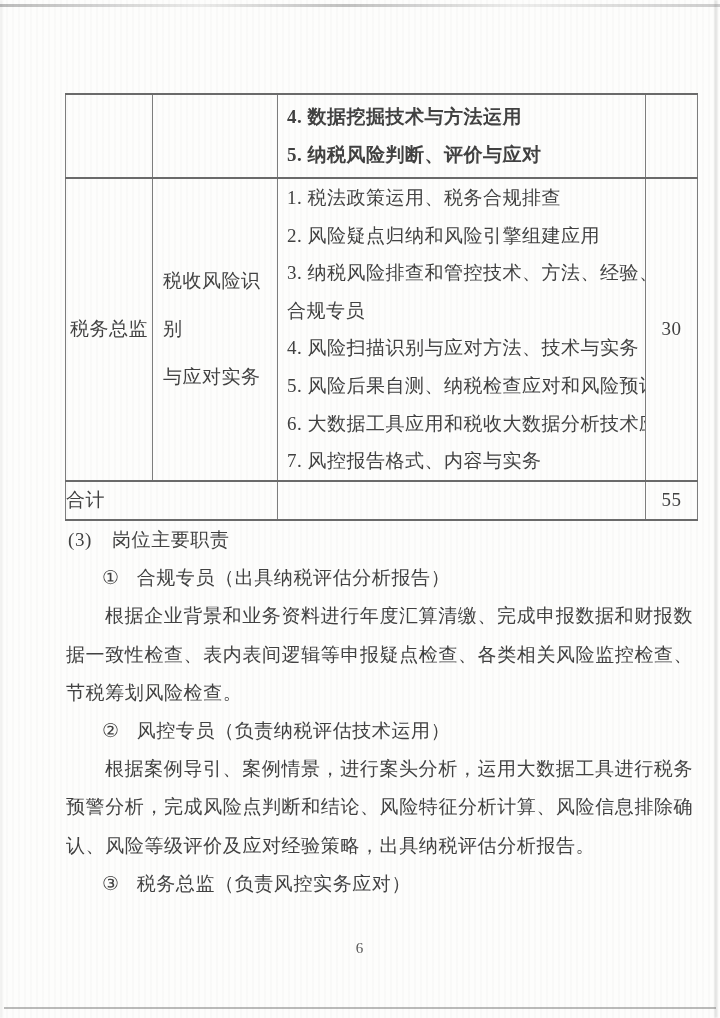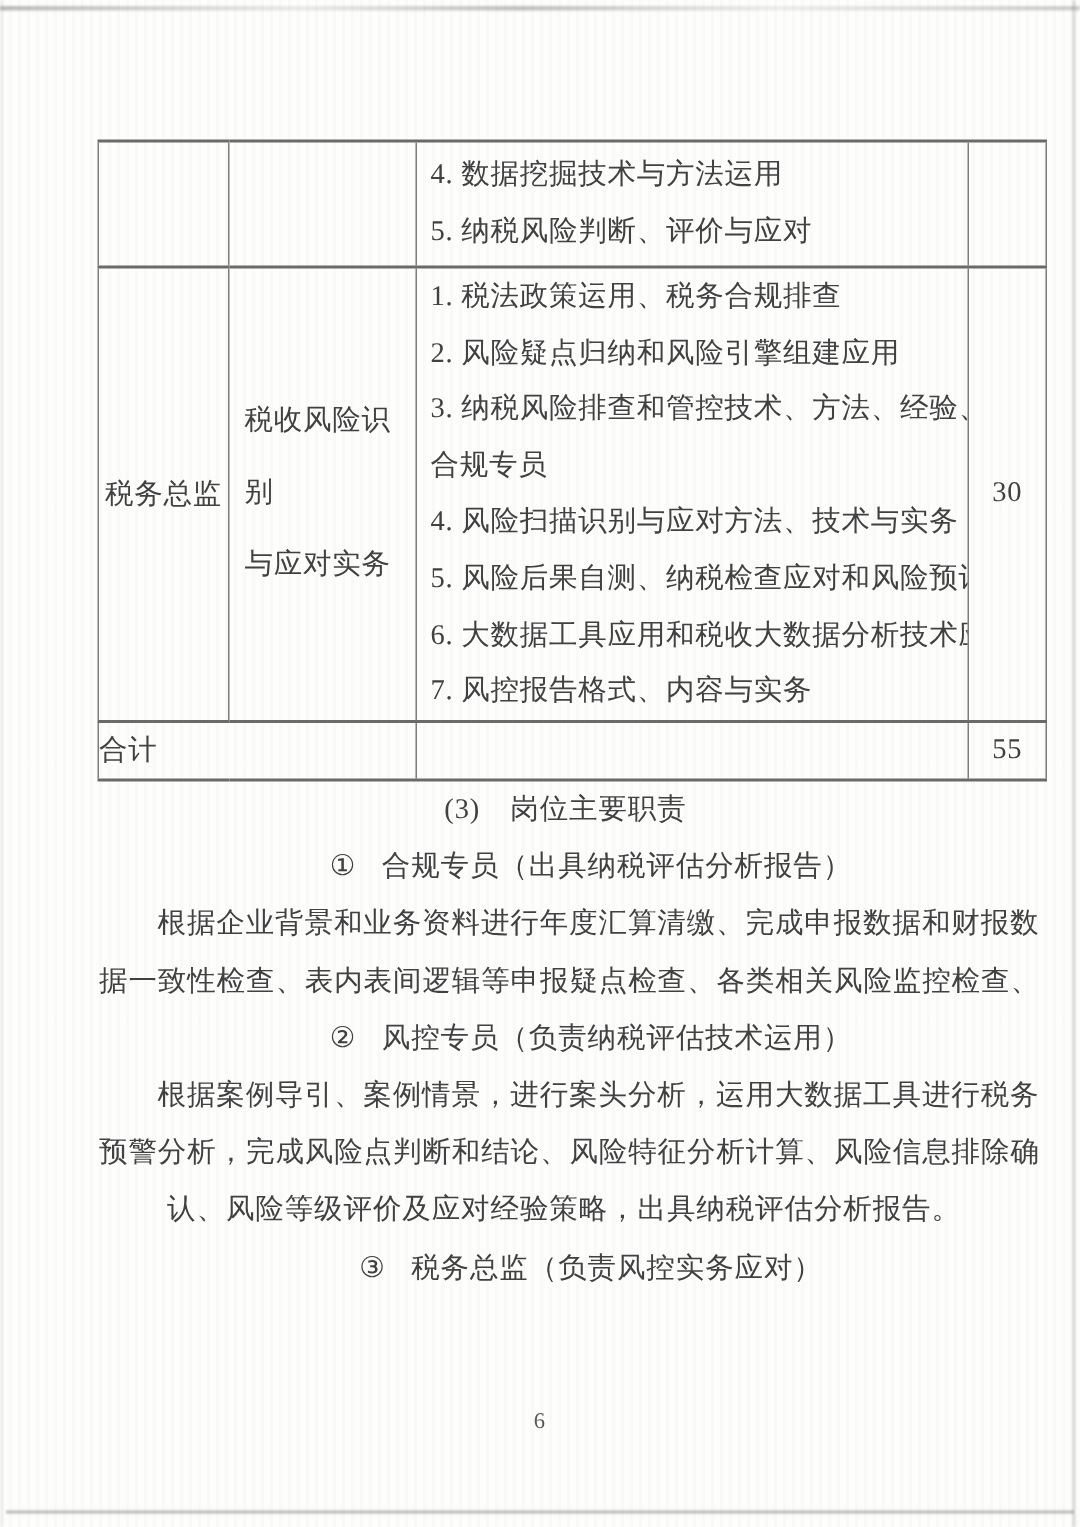--- a/index.html
+++ b/index.html
@@ -29,32 +29,32 @@
   table.spec {
     position:absolute; left:65px; top:93px; width:632px;
     border-collapse:collapse; table-layout:fixed;
     font-size:19px; letter-spacing:0.5px; color:#414141;
   }
   table.spec td {
     border-left:1px solid #7d7d7d; border-right:1px solid #7d7d7d;
     border-top:2px solid #6a6a6a; border-bottom:2px solid #6a6a6a;
     padding:0; vertical-align:middle; overflow:hidden;
   }
-  tr.r1 { height:84px; }
+  tr.r1 { height:84px;font-weight:bold; }
   tr.r2 { height:301px; }
   tr.r3 { height:39px; }
   .cell-lines { line-height:37.6px; padding-left:9px; }
   .cell-lines div { white-space:nowrap; }
   .course-lines { line-height:48px; padding-left:10px; }
   .center { text-align:center; }
   .total-label { padding-left:12px; }
 
   
   .bodytext { position:absolute; left:66px; top:521px; width:620px;
-    font-size:19px; letter-spacing:0.6px;text-align:center; }
+    font-size:19px; letter-spacing:0.6px; }
   .bline { line-height:38.2px; white-space:nowrap; }
   .h-num { margin-left:2px; }
   .h-text { margin-left:20px; }
   .i-num { margin-left:36px; }
   .i-title { margin-left:17px; }
   .first-indent { text-indent:39px; }
 
   .page-number { position:absolute; left:0; top:940px; width:720px;
     text-align:center; font-size:15px; color:#585858; letter-spacing:1px; }
 </style>
@@ -119,20 +119,21 @@
 
   <div class="bodytext">
     <div class="bline">
       <span class="h-num">(3)</span><span class="h-text">岗位主要职责</span>
     </div>
     <div class="bline">
       <span class="i-num">①</span><span class="i-title">合规专员（出具纳税评估分析报告）</span>
     </div>
     <div class="bline first-indent">根据企业背景和业务资料进行年度汇算清缴、完成申报数据和财报数</div>
     <div class="bline">据一致性检查、表内表间逻辑等申报疑点检查、各类相关风险监控检查、</div>
+    <div class="bline">节税筹划风险检查。</div>
     <div class="bline">
       <span class="i-num">②</span><span class="i-title">风控专员（负责纳税评估技术运用）</span>
     </div>
     <div class="bline first-indent">根据案例导引、案例情景，进行案头分析，运用大数据工具进行税务</div>
     <div class="bline">预警分析，完成风险点判断和结论、风险特征分析计算、风险信息排除确</div>
     <div class="bline">认、风险等级评价及应对经验策略，出具纳税评估分析报告。</div>
     <div class="bline">
       <span class="i-num">③</span><span class="i-title">税务总监（负责风控实务应对）</span>
     </div>
   </div>

